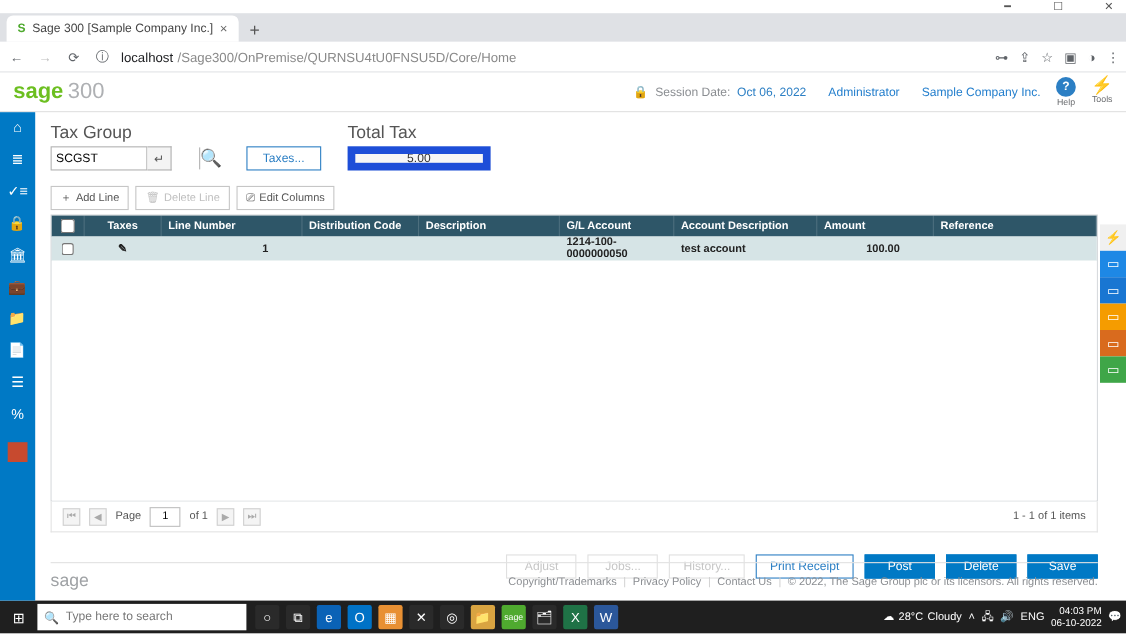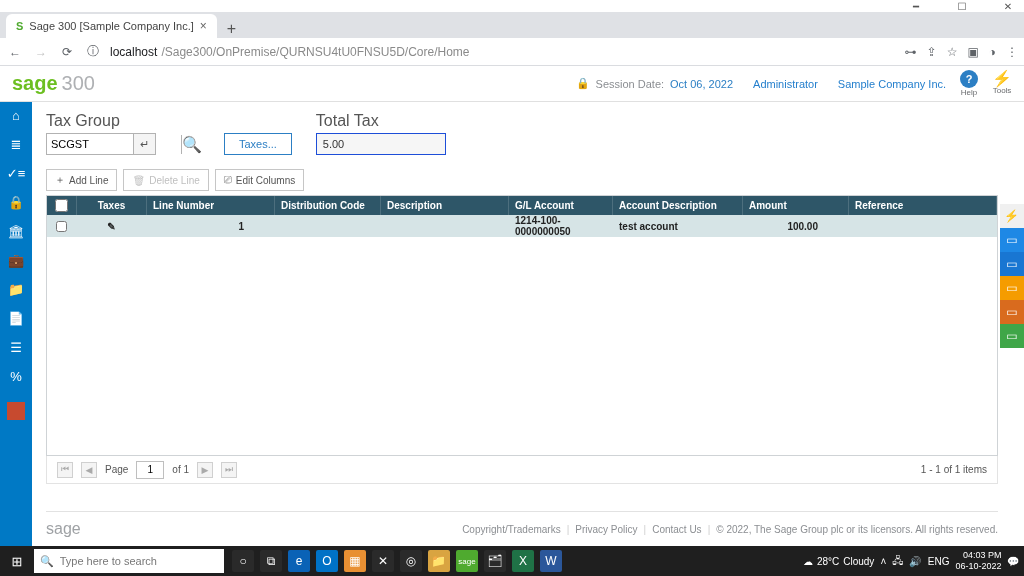--- a/index.html
+++ b/index.html
@@ -51,21 +51,21 @@
 
 
 .form-row { display: flex; gap: 24px; align-items: flex-end; margin-bottom: 14px; }
 .fld label { font-size: 16px; color: #555; display: block; margin-bottom: 3px; }
 .tax-group-wrap { display: flex; align-items: center; gap: 22px; justify-content: center; }
 .tg-input { display: flex; }
 .tg-input input { width: 88px; height: 22px; border: 1px solid #b2b2b2; font-size: 11px; padding: 0 4px; }
 .tg-input .btn-sq { width: 22px; height: 22px; border: 1px solid #b2b2b2; border-left: none; background: #f4f4f4; display: flex; align-items: center; justify-content: center; font-size: 11px; color: #555; }
 .btn-sq.search { border-left: 1px solid #b2b2b2; margin-left: 3px; }
 .btn-outline { height: 22px; padding: 0 14px; border: 1px solid #2c7fc4; color: #2c7fc4; background: #fff; font-size: 11px; display: flex; align-items: center; }
-.total-tax input { width: 130px; height: 22px; border: 1px solid #1d4ed8; background: #f6f6f6; text-align: left; padding: 0 6px; font-size: 11px; color: #333; }
+.total-tax input { width: 130px; height: 22px; border: 7px solid #1d4ed8; background: #f6f6f6; text-align: center; padding: 0 6px; font-size: 11px; color: #333; }
 
 
 .grid-toolbar { display: flex; gap: 6px; margin-bottom: 4px; }
 .tool-btn { height: 22px; padding: 0 8px; border: 1px solid #c6c6c6; background: #fff; font-size: 10px; color: #555; display: flex; align-items: center; gap: 4px; }
 .tool-btn.disabled { color: #bfbfbf; }
 .tool-btn .ic { font-size: 10px; }
 
 
 .grid { border: 1px solid #cfd3d6; }
 .grid-head { background: #2e5668; color: #fff; display: flex; height: 19px; font-size: 10px; font-weight: 600; }
@@ -258,20 +258,29 @@
       <div class="pbtn">⏮</div>
       <div class="pbtn">◀</div>
       <span>Page</span>
       <input value="1" style="">
       <span>of 1</span>
       <div class="pbtn">▶</div>
       <div class="pbtn">⏭</div>
       <span class="info">1 - 1 of 1 items</span>
     </div>
 
+    <div class="actions">
+      <div class="abtn ghost">Adjust</div>
+      <div class="abtn ghost">Jobs...</div>
+      <div class="abtn ghost">History...</div>
+      <div class="abtn outline">Print Receipt</div>
+      <div class="abtn primary">Post</div>
+      <div class="abtn primary">Delete</div>
+      <div class="abtn primary">Save</div>
+    </div>
 
     <div class="page-footer">
       <span class="flogo">sage</span>
       <div class="links">
         <a>Copyright/Trademarks</a>
           <span class="sep">|</span>
         <a>Privacy Policy</a>
           <span class="sep">|</span>
         <a>Contact Us</a>
           <span class="sep">|</span>

